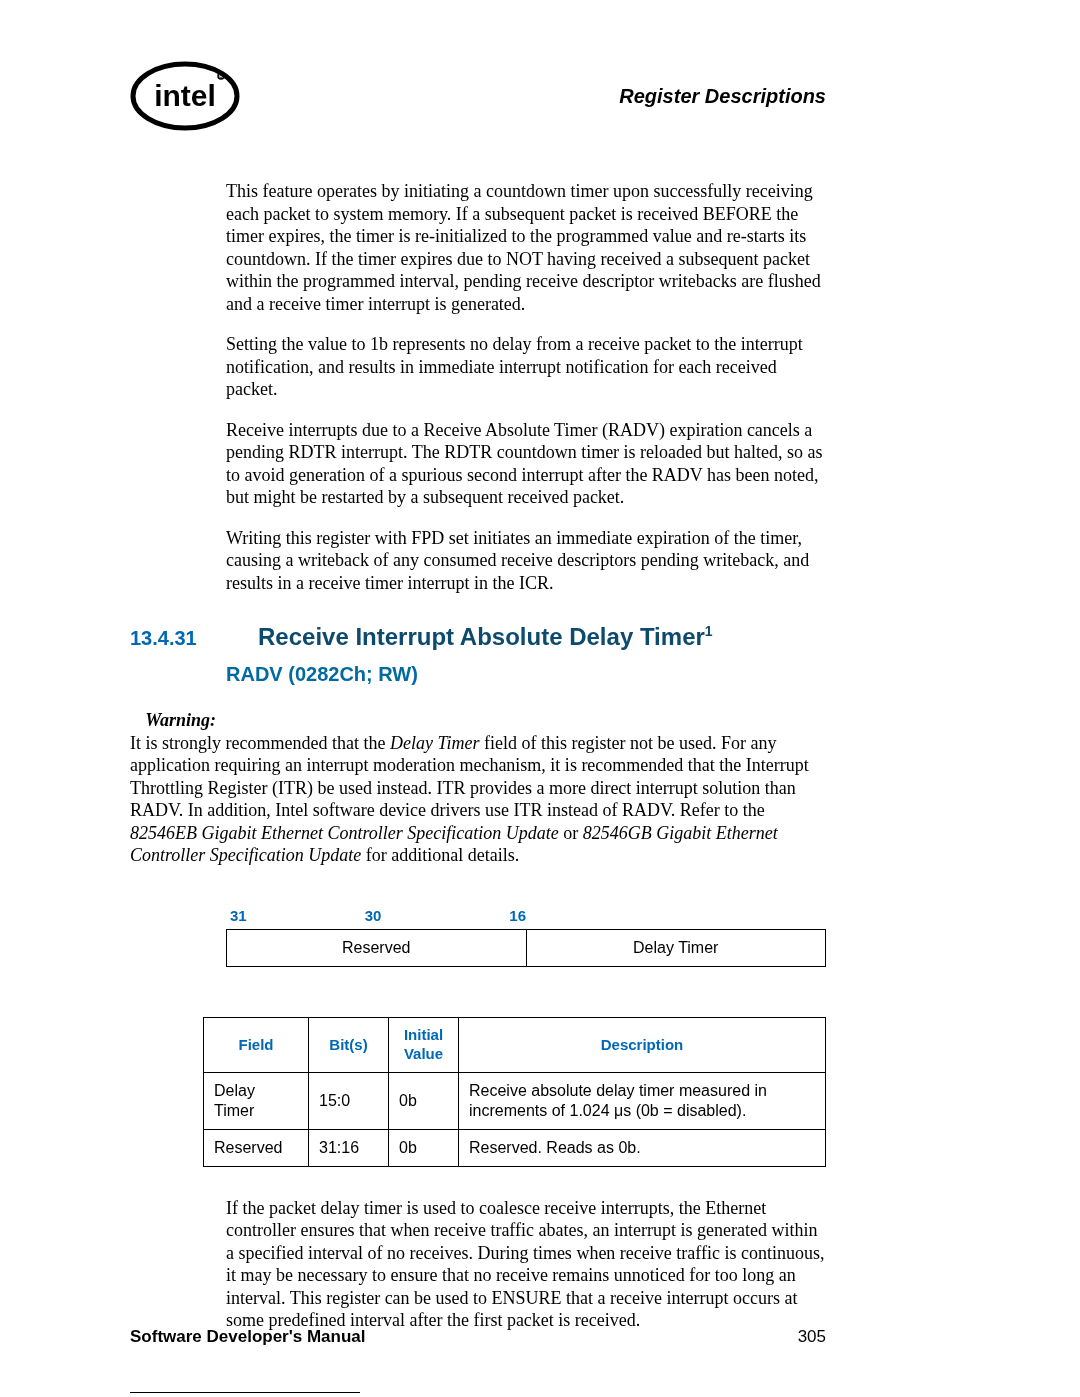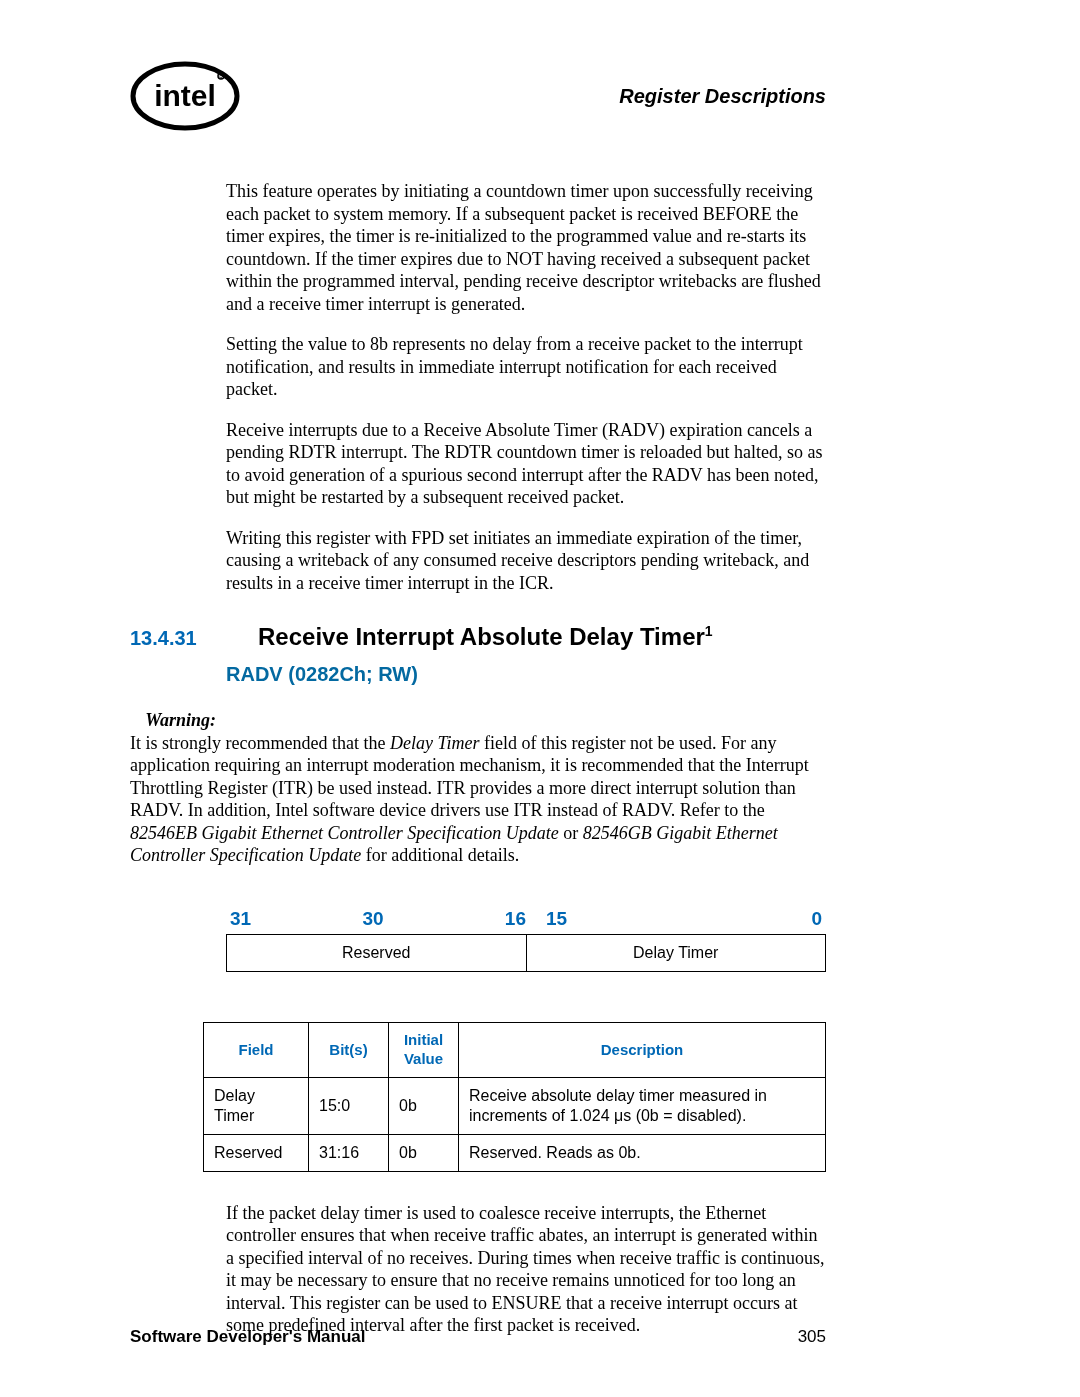--- a/index.html
+++ b/index.html
@@ -50,21 +50,21 @@
   }
   .sec-num {
     color: #0068b5;
     font-family: Arial, Helvetica, sans-serif;
     font-weight: bold;
     font-size: 20px;
     margin-right: 32px;
     width: 96px;
   }
   .sec-title {
-    color: #000000;
+    color: #0c4a6e;
     font-family: Arial, Helvetica, sans-serif;
     font-weight: bold;
     font-size: 24px;
   }
   .sec-title sup {
     font-size: 14px;
     vertical-align: super;
   }
   .sec-sub {
     color: #0369a1;
@@ -95,21 +95,21 @@
 
   
   .bit-wrap {
     margin: 0 0 50px 96px;
     font-family: Arial, Helvetica, sans-serif;
   }
   .bit-labels {
     display: flex;
     color: #0068b5;
     font-weight: bold;
-    font-size: 19px;
+    font-size: 15px;
     margin-bottom: 4px;
     align-items: flex-end;
   }
   .bit-labels .left-half, .bit-labels .right-half {
     width: 50%;
     display: flex;
     justify-content: space-between;
   }
   .bit-labels .left-half span:first-child { padding-left: 4px; }
   .bit-labels .left-half span:nth-child(2) { margin-left: -10px; }
@@ -192,21 +192,21 @@
         <text x="55" y="46" text-anchor="middle" font-family="Arial, Helvetica, sans-serif" font-size="30" font-weight="bold" fill="#000">intel</text>
         <circle cx="91" cy="16" r="3" fill="none" stroke="#000" stroke-width="1.5"></circle>
         <text x="91" y="19" text-anchor="middle" font-size="5" font-family="Arial" fill="#000">R</text>
       </svg>
     </div>
     <div class="header-title">Register Descriptions</div>
   </div>
 
   <div class="body-block">
     <p>This feature operates by initiating a countdown timer upon successfully receiving each packet to system memory. If a subsequent packet is received BEFORE the timer expires, the timer is re-initialized to the programmed value and re-starts its countdown. If the timer expires due to NOT having received a subsequent packet within the programmed interval, pending receive descriptor writebacks are flushed and a receive timer interrupt is generated.</p>
-    <p>Setting the value to 8b represents no delay from a receive packet to the interrupt notification, and results in immediate interrupt notification for each received packet.</p>
+    <p>Setting the value to 1b represents no delay from a receive packet to the interrupt notification, and results in immediate interrupt notification for each received packet.</p>
     <p>Receive interrupts due to a Receive Absolute Timer (RADV) expiration cancels a pending RDTR interrupt. The RDTR countdown timer is reloaded but halted, so as to avoid generation of a spurious second interrupt after the RADV has been noted, but might be restarted by a subsequent received packet.</p>
     <p>Writing this register with FPD set initiates an immediate expiration of the timer, causing a writeback of any consumed receive descriptors pending writeback, and results in a receive timer interrupt in the ICR.</p>
   </div>
 
   <div class="sec-row">
     <div class="sec-num">13.4.31</div>
     <div class="sec-title">
       <span>Receive Interrupt Absolute Delay Timer</span><sup>1</sup>
     </div>
   </div>
@@ -218,24 +218,20 @@
       <span>It is strongly recommended that the </span><span class="it">Delay Timer</span><span> field of this register not be used. For any application requiring an interrupt moderation mechanism, it is recommended that the Interrupt Throttling Register (ITR) be used instead. ITR provides a more direct interrupt solution than RADV. In addition, Intel software device drivers use ITR instead of RADV. Refer to the </span><span class="it">82546EB Gigabit Ethernet Controller Specification Update</span><span> or </span><span class="it">82546GB Gigabit Ethernet Controller Specification Update</span><span> for additional details.</span>
     </div>
   </div>
 
   <div class="bit-wrap">
     <div class="bit-labels">
       <div class="left-half">
         <span>31</span>
         <span>30</span>
         <span>16</span>
-      </div>
-      <div class="right-half">
-        <span style="padding-left:20px">15</span>
-        <span>0</span>
       </div>
     </div>
     <div class="bit-box">
       <div class="bit-cell">Reserved</div>
       <div class="bit-cell">Delay Timer</div>
     </div>
   </div>
 
   <div class="ftable-wrap">
     <table class="ftable">

